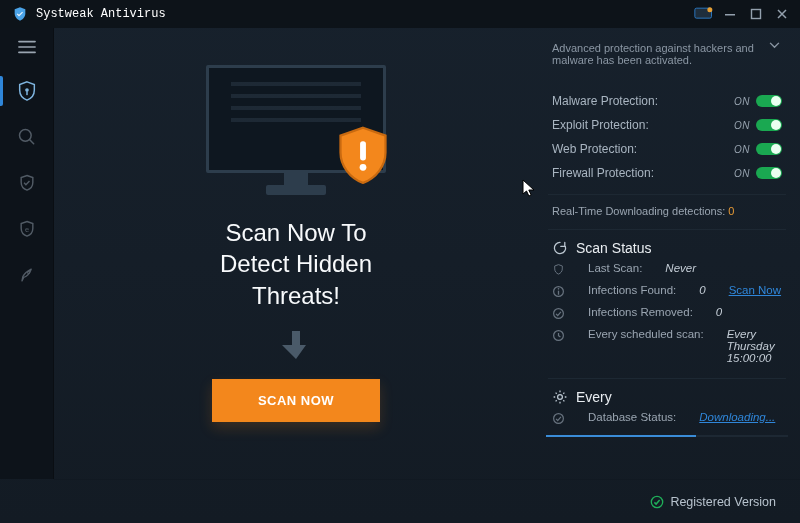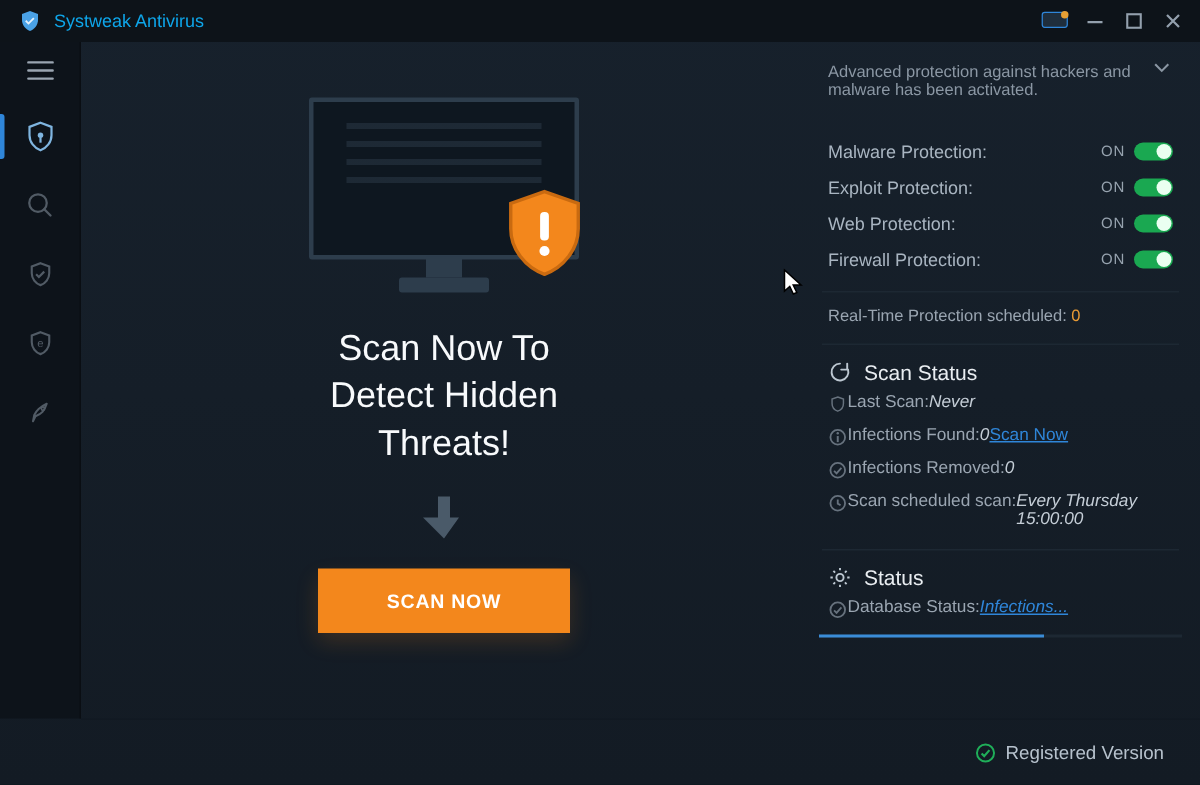--- a/index.html
+++ b/index.html
@@ -1,21 +1,21 @@
 <!DOCTYPE html>
 <html><head>
 <meta charset="utf-8">
 <style>
 * { margin: 0; padding: 0; box-sizing: border-box; font-family: "Segoe UI", sans-serif; }
 html, body { width: 800px; height: 523px; overflow: hidden; background: #0f1820; }
 .app { display: flex; flex-direction: column; width: 800px; height: 523px; background: linear-gradient(180deg,#17212c 0%, #131b24 100%); color: #c9d3dc; }
 .titlebar { display: flex; align-items: center; height: 28px; padding: 0 8px 0 12px; background: #0d1319; }
 .titlebar .brand { display: flex; align-items: center; gap: 8px; }
 .titlebar .brand .logo { width: 16px; height: 16px; }
-.titlebar .brand .name { font-size: 12px; color: #0ea5e9; font-weight: 500; }
+.titlebar .brand .name { font-size: 12px; color: #ffffff; font-weight: 500; font-family: Liberation Mono, monospace; }
 .titlebar .spacer { flex: 1; }
 .titlebar .win-controls { display: flex; align-items: center; gap: 6px; }
 .titlebar .tray-icon { width: 20px; height: 14px; position: relative; }
 .titlebar .win-btn { width: 20px; height: 20px; display: flex; align-items: center; justify-content: center; color: #93a0ad; cursor: pointer; }
 .body { flex: 1; display: flex; min-height: 0; }
 .sidebar { width: 54px; background: #0d131a; display: flex; flex-direction: column; padding-top: 4px; border-right: 1px solid #0a0e13; }
 .sidebar .hamburger { height: 30px; display: flex; align-items: center; justify-content: center; margin-bottom: 6px; }
 .sidebar .item { height: 46px; display: flex; align-items: center; justify-content: center; cursor: pointer; position: relative; }
 .sidebar .item.active::before { content: ""; position: absolute; left: 0; top: 8px; bottom: 8px; width: 3px; background: #2f86d9; border-radius: 0 2px 2px 0; }
 .sidebar .item svg { opacity: .55; }
@@ -32,28 +32,28 @@
 .arrow-down { color: #556472; }
 .scan-btn { background: #f3871c; color: #fff; font-size: 13px; font-weight: 700; letter-spacing: .5px; padding: 14px 46px; border: none; cursor: pointer; box-shadow: 0 6px 14px rgba(243,135,28,.18); }
 .cursor { position: absolute; left: 468px; top: 151px; width: 14px; height: 18px; pointer-events: none; }
 .panel { width: 262px; padding: 14px 18px 0 14px; display: flex; flex-direction: column; font-size: 12px; color: #a9b5c1; }
 .panel h3 { display: flex; align-items: center; gap: 8px; font-size: 15px; font-weight: 500; color: #e9edf1; margin-bottom: 8px; }
 .panel .info-tip { color: #728293; }
 .panel .rtp-msg { display: flex; align-items: flex-start; justify-content: space-between; gap: 8px; font-size: 11px; color: #8b97a4; margin-bottom: 28px; padding-right: 2px; }
 .rtp-list { display: flex; flex-direction: column; gap: 10px; margin-bottom: 12px; }
 .rtp-row { display: flex; align-items: center; justify-content: space-between; }
 .toggle { display: flex; align-items: center; gap: 6px; }
-.toggle .state { font-size: 10px; color: #97a3af; letter-spacing: .5px; }
+.toggle .state { font-size: 10px; color: #97a3af; letter-spacing: .5px; font-style: italic; }
 .toggle .switch { width: 26px; height: 12px; border-radius: 6px; background: #1aa851; position: relative; }
 .toggle .switch::after { content: ""; position: absolute; right: 1px; top: 1px; width: 10px; height: 10px; border-radius: 50%; background: #eafff1; }
 .divider { height: 1px; background: #1d2833; margin: 2px -4px 10px; }
 .detections { font-size: 11px; color: #9aa5b1; margin-bottom: 10px; }
 .detections .count { color: #e79a35; }
 .status-list { display: flex; flex-direction: column; gap: 8px; font-size: 11.5px; margin-top: 6px; margin-bottom: 12px; }
-.status-list .row { display: flex; align-items: flex-start; gap: 0; color: #9aa5b1; }
+.status-list .row { display: flex; align-items: flex-start; gap: 23px; color: #9aa5b1; }
 .status-list .row .lbl { white-space: nowrap; }
 .status-list .row .val { color: #c4cdd6; font-style: italic; }
 .status-list .row .val.link, a.link { color: #2f86d9; text-decoration: underline; cursor: pointer; }
 .status-list .icon { width: 13px; height: 13px; flex-shrink: 0; opacity: .7; margin-top: 1px; }
 .section-head { display: flex; align-items: center; gap: 8px; font-size: 14px; color: #e9edf1; font-weight: 500; }
 .progress { height: 2px; background: #1d2833; margin: 8px -6px 0; position: relative; }
 .progress::after { content: ""; position: absolute; left: 0; top: 0; bottom: 0; width: 62%; background: #3a8cd7; }
 .footer { height: 44px; border-top: 1px solid #111922; margin-left: 54px; display: flex; align-items: center; justify-content: flex-end; padding-right: 24px; gap: 6px; font-size: 12.5px; color: #b7c2cd; text-align: right; }
 .footer .check { width: 14px; height: 14px; color: #1fae59; }
 svg { display: block; }
@@ -204,21 +204,21 @@
           <div class="rtp-row">
             <span>Firewall Protection:</span>
             <span class="toggle">
                 <span class="state">ON</span>
                 <span class="switch"></span>
               </span>
           </div>
         </div>
         <div class="divider"></div>
         <div class="detections">
-          <span>Real-Time Protection scheduled:</span>
+          <span>Real-Time Downloading detections:</span>
           <span class="count">0</span>
         </div>
         <div class="divider"></div>
 
         <div class="section-head">
           <span>
             <svg viewBox="0 0 20 20" width="16" height="16">
                 <path d="M10 3a7 7 0 1 0 6.7 5M16 3v5h-5" fill="none" stroke="#bcc7d1" stroke-width="1.6" stroke-linecap="round"></path>
               </svg>
           </span>
@@ -256,45 +256,45 @@
             <span class="lbl">Infections Removed:</span>
             <span class="val">0</span>
           </div>
           <div class="row">
             <span class="icon">
                 <svg viewBox="0 0 16 16" width="13" height="13">
                   <circle cx="8" cy="8" r="6" fill="none" stroke="#8a96a3" stroke-width="1.5"></circle>
                   <path d="M8 5v3.3l2.3 1.4" fill="none" stroke="#8a96a3" stroke-width="1.5"></path>
                 </svg>
               </span>
-            <span class="lbl">Scan scheduled scan:</span>
+            <span class="lbl">Every scheduled scan:</span>
             <span class="val" style="text-align:left">Every Thursday 15:00:00</span>
           </div>
         </div>
         <div class="divider"></div>
 
         <div class="section-head">
           <span>
             <svg viewBox="0 0 20 20" width="16" height="16">
                 <circle cx="10" cy="10" r="3" fill="none" stroke="#bcc7d1" stroke-width="1.6"></circle>
                 <path d="M10 2v2M10 16v2M2 10h2M16 10h2M4.5 4.5l1.4 1.4M14.1 14.1l1.4 1.4M15.5 4.5l-1.4 1.4M5.9 14.1l-1.4 1.4" stroke="#bcc7d1" stroke-width="1.6"></path>
               </svg>
           </span>
-          <span>Status</span>
+          <span>Every</span>
         </div>
         <div class="status-list" style="margin-bottom:2px">
           <div class="row">
             <span class="icon">
                 <svg viewBox="0 0 16 16" width="13" height="13">
                   <circle cx="8" cy="8" r="6" fill="none" stroke="#8a96a3" stroke-width="1.5"></circle>
                   <path d="M5 8.5l2 2 4-4.5" fill="none" stroke="#8a96a3" stroke-width="1.5"></path>
                 </svg>
               </span>
             <span class="lbl">Database Status:</span>
-            <span class="val link">Infections...</span>
+            <span class="val link">Downloading...</span>
           </div>
         </div>
         <div class="progress"></div>
       </div>
     </div>
   </div>
 
   <div class="footer">
     <span class="check">
       <svg viewBox="0 0 16 16" width="14" height="14">

